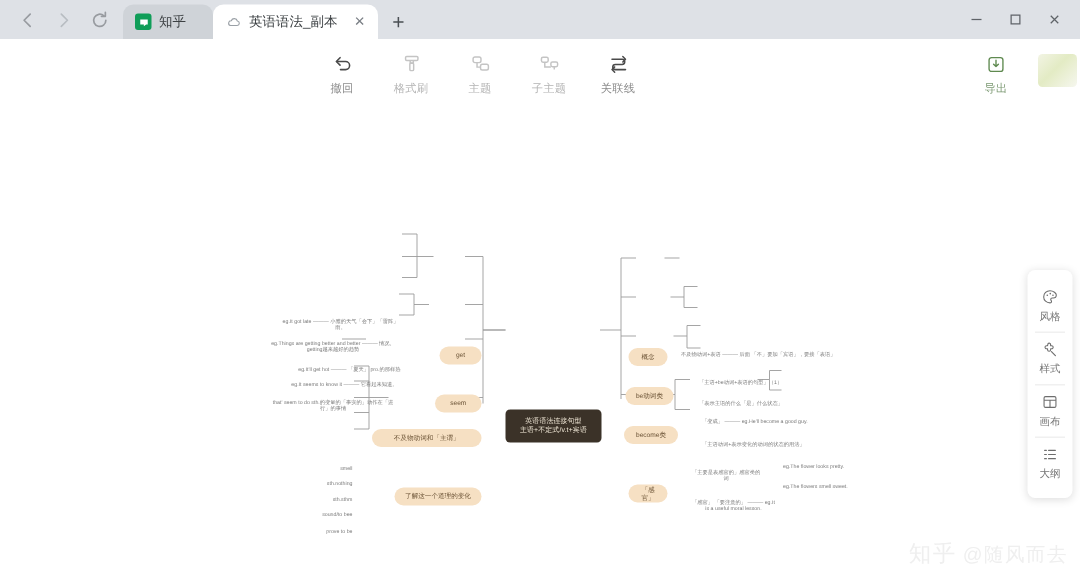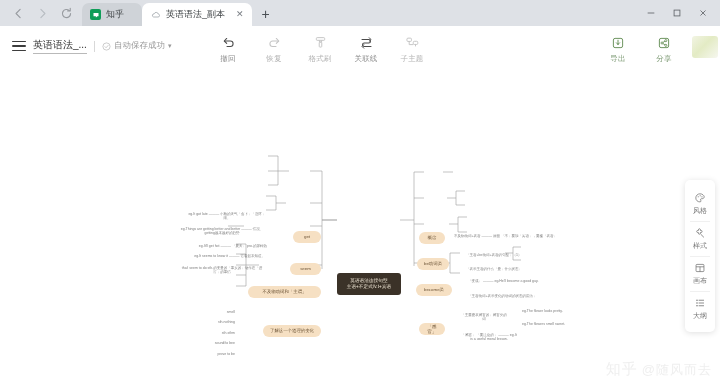--- a/index.html
+++ b/index.html
@@ -184,109 +184,81 @@
     </span>
     <span class="winctrl">
       <svg width="10" height="10" viewBox="0 0 12 12">
           <path d="M3 3l6 6M9 3l-6 6" stroke="#5f6368" stroke-width="1"></path>
         </svg>
     </span>
   </div>
 </div>
 
 <div class="app-bar">
-  <div class="appbar-left">
-    <span class="hamburger">
-        <i></i>
-        <i></i>
-        <i></i>
-      </span>
-    <span class="doc-title">英语语法_...</span>
-    <span class="vdiv"></span>
-    <span class="save-state">
-      <svg width="9" height="9" viewBox="0 0 16 16">
-          <circle cx="8" cy="8" r="6.4" fill="none" stroke="#b5b5b5" stroke-width="1.2"></circle>
-          <path d="M5.2 8.2l2 2 3.6-4" fill="none" stroke="#b5b5b5" stroke-width="1.2" stroke-linecap="round" stroke-linejoin="round"></path>
-        </svg>
-      <span>自动保存成功</span>
-      <span class="caret">▾</span>
-    </span>
-  </div>
 
   <div class="toolgroup">
     <div class="tool enabled">
       <span class="ti">
         <svg width="15" height="15" viewBox="0 0 20 20">
             <path d="M5 8h7.5a3.6 3.6 0 0 1 0 7.2H8" fill="none" stroke="#4a4a4a" stroke-width="1.4" stroke-linecap="round"></path>
             <path d="M7.6 4.6 4.3 8l3.3 3.2" fill="none" stroke="#4a4a4a" stroke-width="1.4" stroke-linecap="round" stroke-linejoin="round"></path>
           </svg>
       </span>
       <span class="tl">撤回</span>
-    </div>
-    <div class="tool">
-      <span class="ti">
-        <svg width="15" height="15" viewBox="0 0 20 20">
-            <path d="M15 8H7.5a3.6 3.6 0 0 0 0 7.2H12" fill="none" stroke="#c4c4c4" stroke-width="1.4" stroke-linecap="round"></path>
-            <path d="M12.4 4.6 15.7 8l-3.3 3.2" fill="none" stroke="#c4c4c4" stroke-width="1.4" stroke-linecap="round" stroke-linejoin="round"></path>
-          </svg>
-      </span>
-      <span class="tl">恢复</span>
     </div>
     <div class="tool">
       <span class="ti">
         <svg width="15" height="15" viewBox="0 0 20 20">
             <rect x="4.5" y="3.5" width="11" height="3.6" rx="1" fill="none" stroke="#c4c4c4" stroke-width="1.3"></rect>
             <path d="M8.6 7.1v2.2h2.8V7.1" fill="none" stroke="#c4c4c4" stroke-width="1.3"></path>
             <rect x="8.3" y="9.5" width="3.4" height="6.6" rx="1" fill="none" stroke="#c4c4c4" stroke-width="1.3"></rect>
           </svg>
       </span>
       <span class="tl">格式刷</span>
     </div>
-    <div class="tool enabled">
-      <span class="ti">
-        <svg width="15" height="15" viewBox="0 0 20 20">
-            <path d="M4 6h9a2.3 2.3 0 0 1 0 4.6H7a2.3 2.3 0 0 0 0 4.6h9" fill="none" stroke="#4a4a4a" stroke-width="1.4" stroke-linecap="round"></path>
-            <path d="M13.6 3.6 16 6l-2.4 2.4M6.4 12.8 4 15.2l2.4 2.4" fill="none" stroke="#4a4a4a" stroke-width="1.3" stroke-linecap="round" stroke-linejoin="round"></path>
-          </svg>
-      </span>
-      <span class="tl">关联线</span>
+    <div class="tool">
+      <span class="ti">
+        <svg width="15" height="15" viewBox="0 0 20 20">
+            <rect x="3.2" y="4" width="7" height="5" rx="1.6" fill="none" stroke="#c4c4c4" stroke-width="1.3"></rect>
+            <rect x="9.8" y="10.5" width="7" height="5" rx="1.6" fill="none" stroke="#c4c4c4" stroke-width="1.3"></rect>
+            <path d="M6.7 9v4h3.1" fill="none" stroke="#c4c4c4" stroke-width="1.3"></path>
+          </svg>
+      </span>
+      <span class="tl">主题</span>
     </div>
     <div class="tool">
       <span class="ti">
         <svg width="15" height="15" viewBox="0 0 20 20">
             <rect x="2.6" y="4.2" width="6" height="4.4" rx="1.4" fill="none" stroke="#c4c4c4" stroke-width="1.3"></rect>
             <rect x="11" y="8.4" width="6" height="4.2" rx="1.4" fill="none" stroke="#c4c4c4" stroke-width="1.3"></rect>
             <path d="M5.6 8.6v4.2h5.4M14 12.6v2.6" fill="none" stroke="#c4c4c4" stroke-width="1.3"></path>
           </svg>
       </span>
       <span class="tl">子主题</span>
     </div>
+    <div class="tool enabled">
+      <span class="ti">
+        <svg width="15" height="15" viewBox="0 0 20 20">
+            <path d="M4 6h9a2.3 2.3 0 0 1 0 4.6H7a2.3 2.3 0 0 0 0 4.6h9" fill="none" stroke="#4a4a4a" stroke-width="1.4" stroke-linecap="round"></path>
+            <path d="M13.6 3.6 16 6l-2.4 2.4M6.4 12.8 4 15.2l2.4 2.4" fill="none" stroke="#4a4a4a" stroke-width="1.3" stroke-linecap="round" stroke-linejoin="round"></path>
+          </svg>
+      </span>
+      <span class="tl">关联线</span>
+    </div>
   </div>
 
   <div class="toolgroup-right">
     <div class="tool accent">
       <span class="ti">
         <svg width="14" height="14" viewBox="0 0 20 20">
             <rect x="3.4" y="3.4" width="13.2" height="13.2" rx="2.4" fill="none" stroke="#5f8a50" stroke-width="1.3"></rect>
             <path d="M10 6v6m0 0-2.3-2.3M10 12l2.3-2.3" fill="none" stroke="#5f8a50" stroke-width="1.3" stroke-linecap="round" stroke-linejoin="round"></path>
           </svg>
       </span>
       <span class="tl">导出</span>
-    </div>
-    <div class="tool accent">
-      <span class="ti">
-        <svg width="14" height="14" viewBox="0 0 20 20">
-            <rect x="3.4" y="3.4" width="13.2" height="13.2" rx="2.4" fill="none" stroke="#5f8a50" stroke-width="1.3"></rect>
-            <circle cx="12.6" cy="6.6" r="1.5" fill="none" stroke="#5f8a50" stroke-width="1.2"></circle>
-            <circle cx="7.2" cy="10" r="1.5" fill="none" stroke="#5f8a50" stroke-width="1.2"></circle>
-            <circle cx="12.6" cy="13.4" r="1.5" fill="none" stroke="#5f8a50" stroke-width="1.2"></circle>
-            <path d="M8.5 9.2l2.9-1.8M8.5 10.8l2.9 1.8" stroke="#5f8a50" stroke-width="1.2"></path>
-          </svg>
-      </span>
-      <span class="tl">分享</span>
     </div>
   </div>
 
   <div class="avatar"></div>
 </div>
 
 <div class="canvas">
   <div class="map">
 
     <svg class="links" width="720" height="316">

